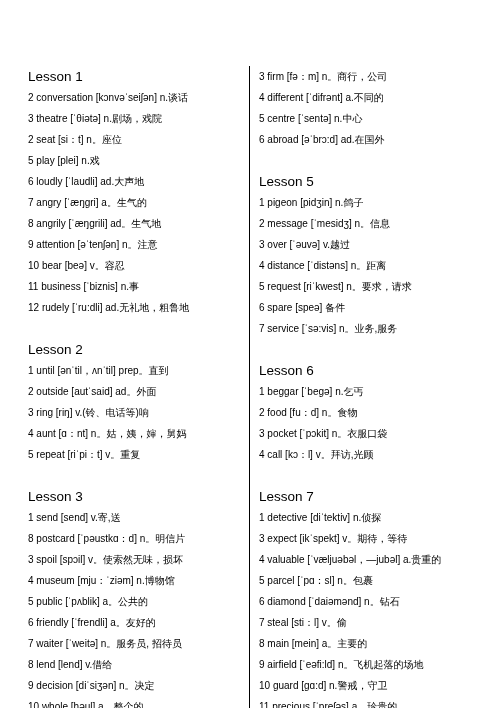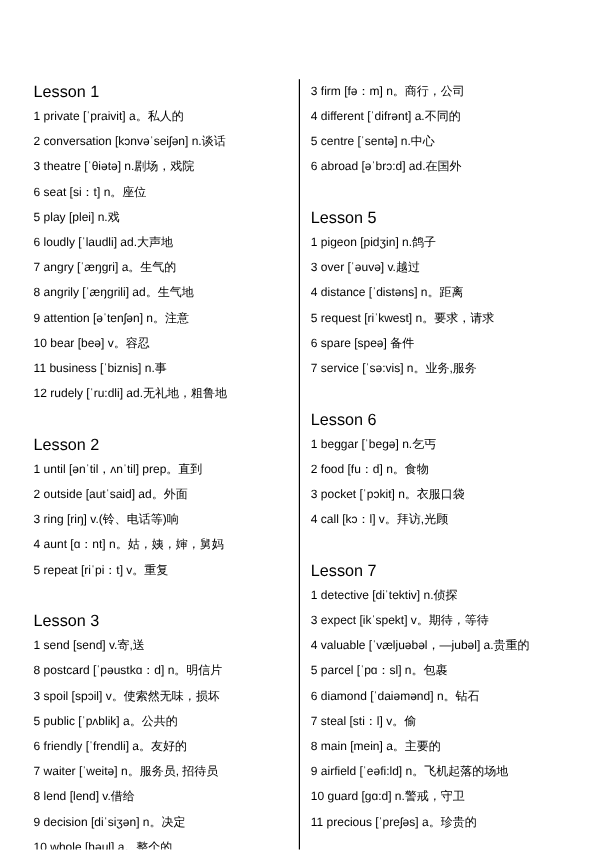--- a/index.html
+++ b/index.html
@@ -84,24 +84,23 @@
 <body>
 
 <div id="page">
 
   <div id="columns">
 
     <div class="column left">
 
       <div class="block">
         <div class="block-title">Lesson 1</div>
-        <div class="entry">1 private  [ˈpraivit] a。私人的</div>
         <div class="entry">2 conversation [kɔnvəˈseiʃən]  n.谈话</div>
         <div class="entry">3 theatre  [ˈθiətə]  n.剧场，戏院</div>
-        <div class="entry">6 seat  [si：t]  n。座位</div>
+        <div class="entry">2 seat  [si：t]  n。座位</div>
         <div class="entry">5 play  [plei]  n.戏</div>
         <div class="entry">6 loudly  [ˈlaudli]  ad.大声地</div>
         <div class="entry">7 angry  [ˈæŋgri]  a。生气的</div>
         <div class="entry">8 angrily  [ˈæŋgrili]  ad。生气地</div>
         <div class="entry">9 attention  [əˈtenʃən] n。注意</div>
         <div class="entry">10 bear  [beə] v。容忍</div>
         <div class="entry">11 business  [ˈbiznis]  n.事</div>
         <div class="entry">12 rudely  [ˈru:dli]  ad.无礼地，粗鲁地</div>
       </div>
 
@@ -116,20 +115,21 @@
         <div class="entry">5 repeat  [riˈpi：t] v。重复</div>
       </div>
 
       <div class="spacer"></div>
 
       <div class="block">
         <div class="block-title">Lesson 3</div>
         <div class="entry">1 send [send]  v.寄,送</div>
         <div class="entry">8 postcard [ˈpəustkɑ：d] n。明信片</div>
         <div class="entry">3 spoil [spɔil]  v。使索然无味，损坏</div>
+        <div class="entry">4 museum  [mju：ˈziəm]  n.博物馆</div>
         <div class="entry">5 public [ˈpʌblik]  a。公共的</div>
         <div class="entry">6 friendly  [ˈfrendli]  a。友好的</div>
         <div class="entry">7 waiter [ˈweitə]  n。服务员, 招待员</div>
         <div class="entry">8 lend [lend] v.借给</div>
         <div class="entry">9 decision  [diˈsiʒən]  n。决定</div>
         <div class="entry">10 whole  [həul]  a。整个的</div>
 
       </div>
 
     </div>
@@ -141,20 +141,21 @@
         <div class="entry">4 different  [ˈdifrənt]  a.不同的</div>
         <div class="entry">5 centre  [ˈsentə] n.中心</div>
         <div class="entry">6 abroad [əˈbrɔ:d] ad.在国外</div>
       </div>
 
       <div class="spacer"></div>
 
       <div class="block">
         <div class="block-title">Lesson 5</div>
         <div class="entry">1 pigeon  [pidʒin]  n.鸽子</div>
+        <div class="entry">2 message [ˈmesidʒ] n。信息</div>
         <div class="entry">3 over  [ˈəuvə] v.越过</div>
         <div class="entry">4 distance  [ˈdistəns]  n。距离</div>
         <div class="entry">5 request  [riˈkwest] n。要求，请求</div>
         <div class="entry">6 spare  [speə]  备件</div>
         <div class="entry">7 service  [ˈsə:vis]  n。业务,服务</div>
       </div>
 
       <div class="spacer"></div>
 
       <div class="block">

